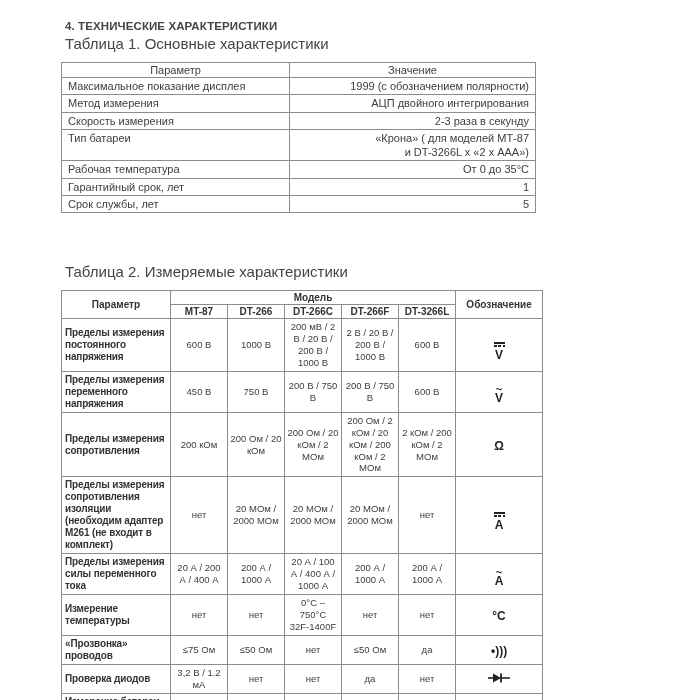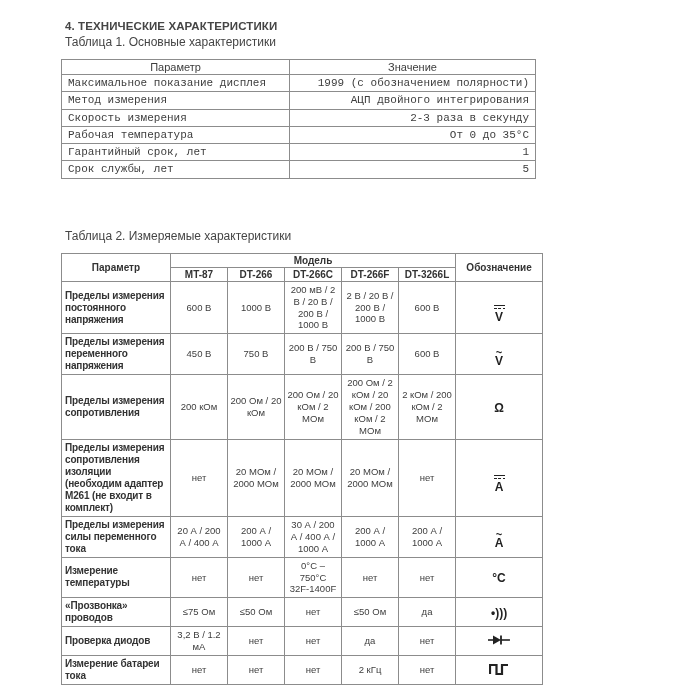--- a/index.html
+++ b/index.html
@@ -12,37 +12,37 @@
     overflow: hidden;
   }
   .page { padding: 20px 0 0 61px; width: 644px; }
 
   .doc-heading {
     font-size: 11.5px; font-weight: 600;
     color: #454545; letter-spacing: .1px;
     margin: 0 0 3px 4px;
   }
   .table-caption {
-    font-size: 12px; color: #454545;
+    font-size: 15px; color: #454545;
     margin: 0 0 10px 4px;
   }
   .t2cap { margin-top: 50px; }
 
   table { border-collapse: collapse; table-layout: fixed; margin-top: 9px; }
   th, td { border: 1px solid #8c8c8c; }
 
   
   .t1 { width: 474px; }
   .t1 th {
     font-size: 11px; font-weight: 400; text-align: center;
     padding: 1px 6px; color: #3d3d3d;
   }
   .t1 td {
     font-size: 11px; padding: 1px 6px;
-    vertical-align: top; line-height: 1.3; font-family: Liberation Mono, monospace;
+    vertical-align: top; line-height: 1.3;
   }
   .t1 td.val { white-space: pre-line; text-align: right; }
 
   
   .t2 { width: 481px; }
   .t2 th {
     font-size: 10px; font-weight: 700; text-align: center;
     padding: 1px 2px; color: #333;
   }
   .t2 td.param {
@@ -98,20 +98,25 @@
           <td>Максимальное показание дисплея</td>
           <td class="val">1999 (с обозначением полярности)</td>
         </tr>
         <tr>
           <td>Метод измерения</td>
           <td class="val">АЦП двойного интегрирования</td>
         </tr>
         <tr>
           <td>Скорость измерения</td>
           <td class="val">2-3 раза в секунду</td>
+        </tr>
+        <tr>
+          <td>Тип батареи</td>
+          <td class="val">«Крона» ( для моделей МТ-87
+и DT-3266L х «2 х ААА»)</td>
         </tr>
         <tr>
           <td>Рабочая температура</td>
           <td class="val">От 0 до 35°С</td>
         </tr>
         <tr>
           <td>Гарантийный срок, лет</td>
           <td class="val">1</td>
         </tr>
         <tr>
@@ -198,21 +203,21 @@
                 <span class="ln solid"></span>
                 <span class="ln dashed"></span>
               </span>
               <span class="glyph">A</span>
             </span></td>
         </tr>
         <tr>
           <td class="param">Пределы измерения силы переменного тока</td>
           <td class="val">20 А / 200 А / 400 А</td>
           <td class="val">200 А / 1000 А</td>
-          <td class="val">30 А / 200 А / 400 А / 1000 А</td>
+          <td class="val">20 А / 100 А / 400 А / 1000 А</td>
           <td class="val">200 А / 1000 А</td>
           <td class="val">200 А / 1000 А</td>
           <td class="symcell"><span class="sym">
               <span class="tilde">~</span>
               <span class="glyph">A</span>
             </span></td>
         </tr>
         <tr>
           <td class="param">Измерение температуры</td>
           <td class="val">нет</td>

